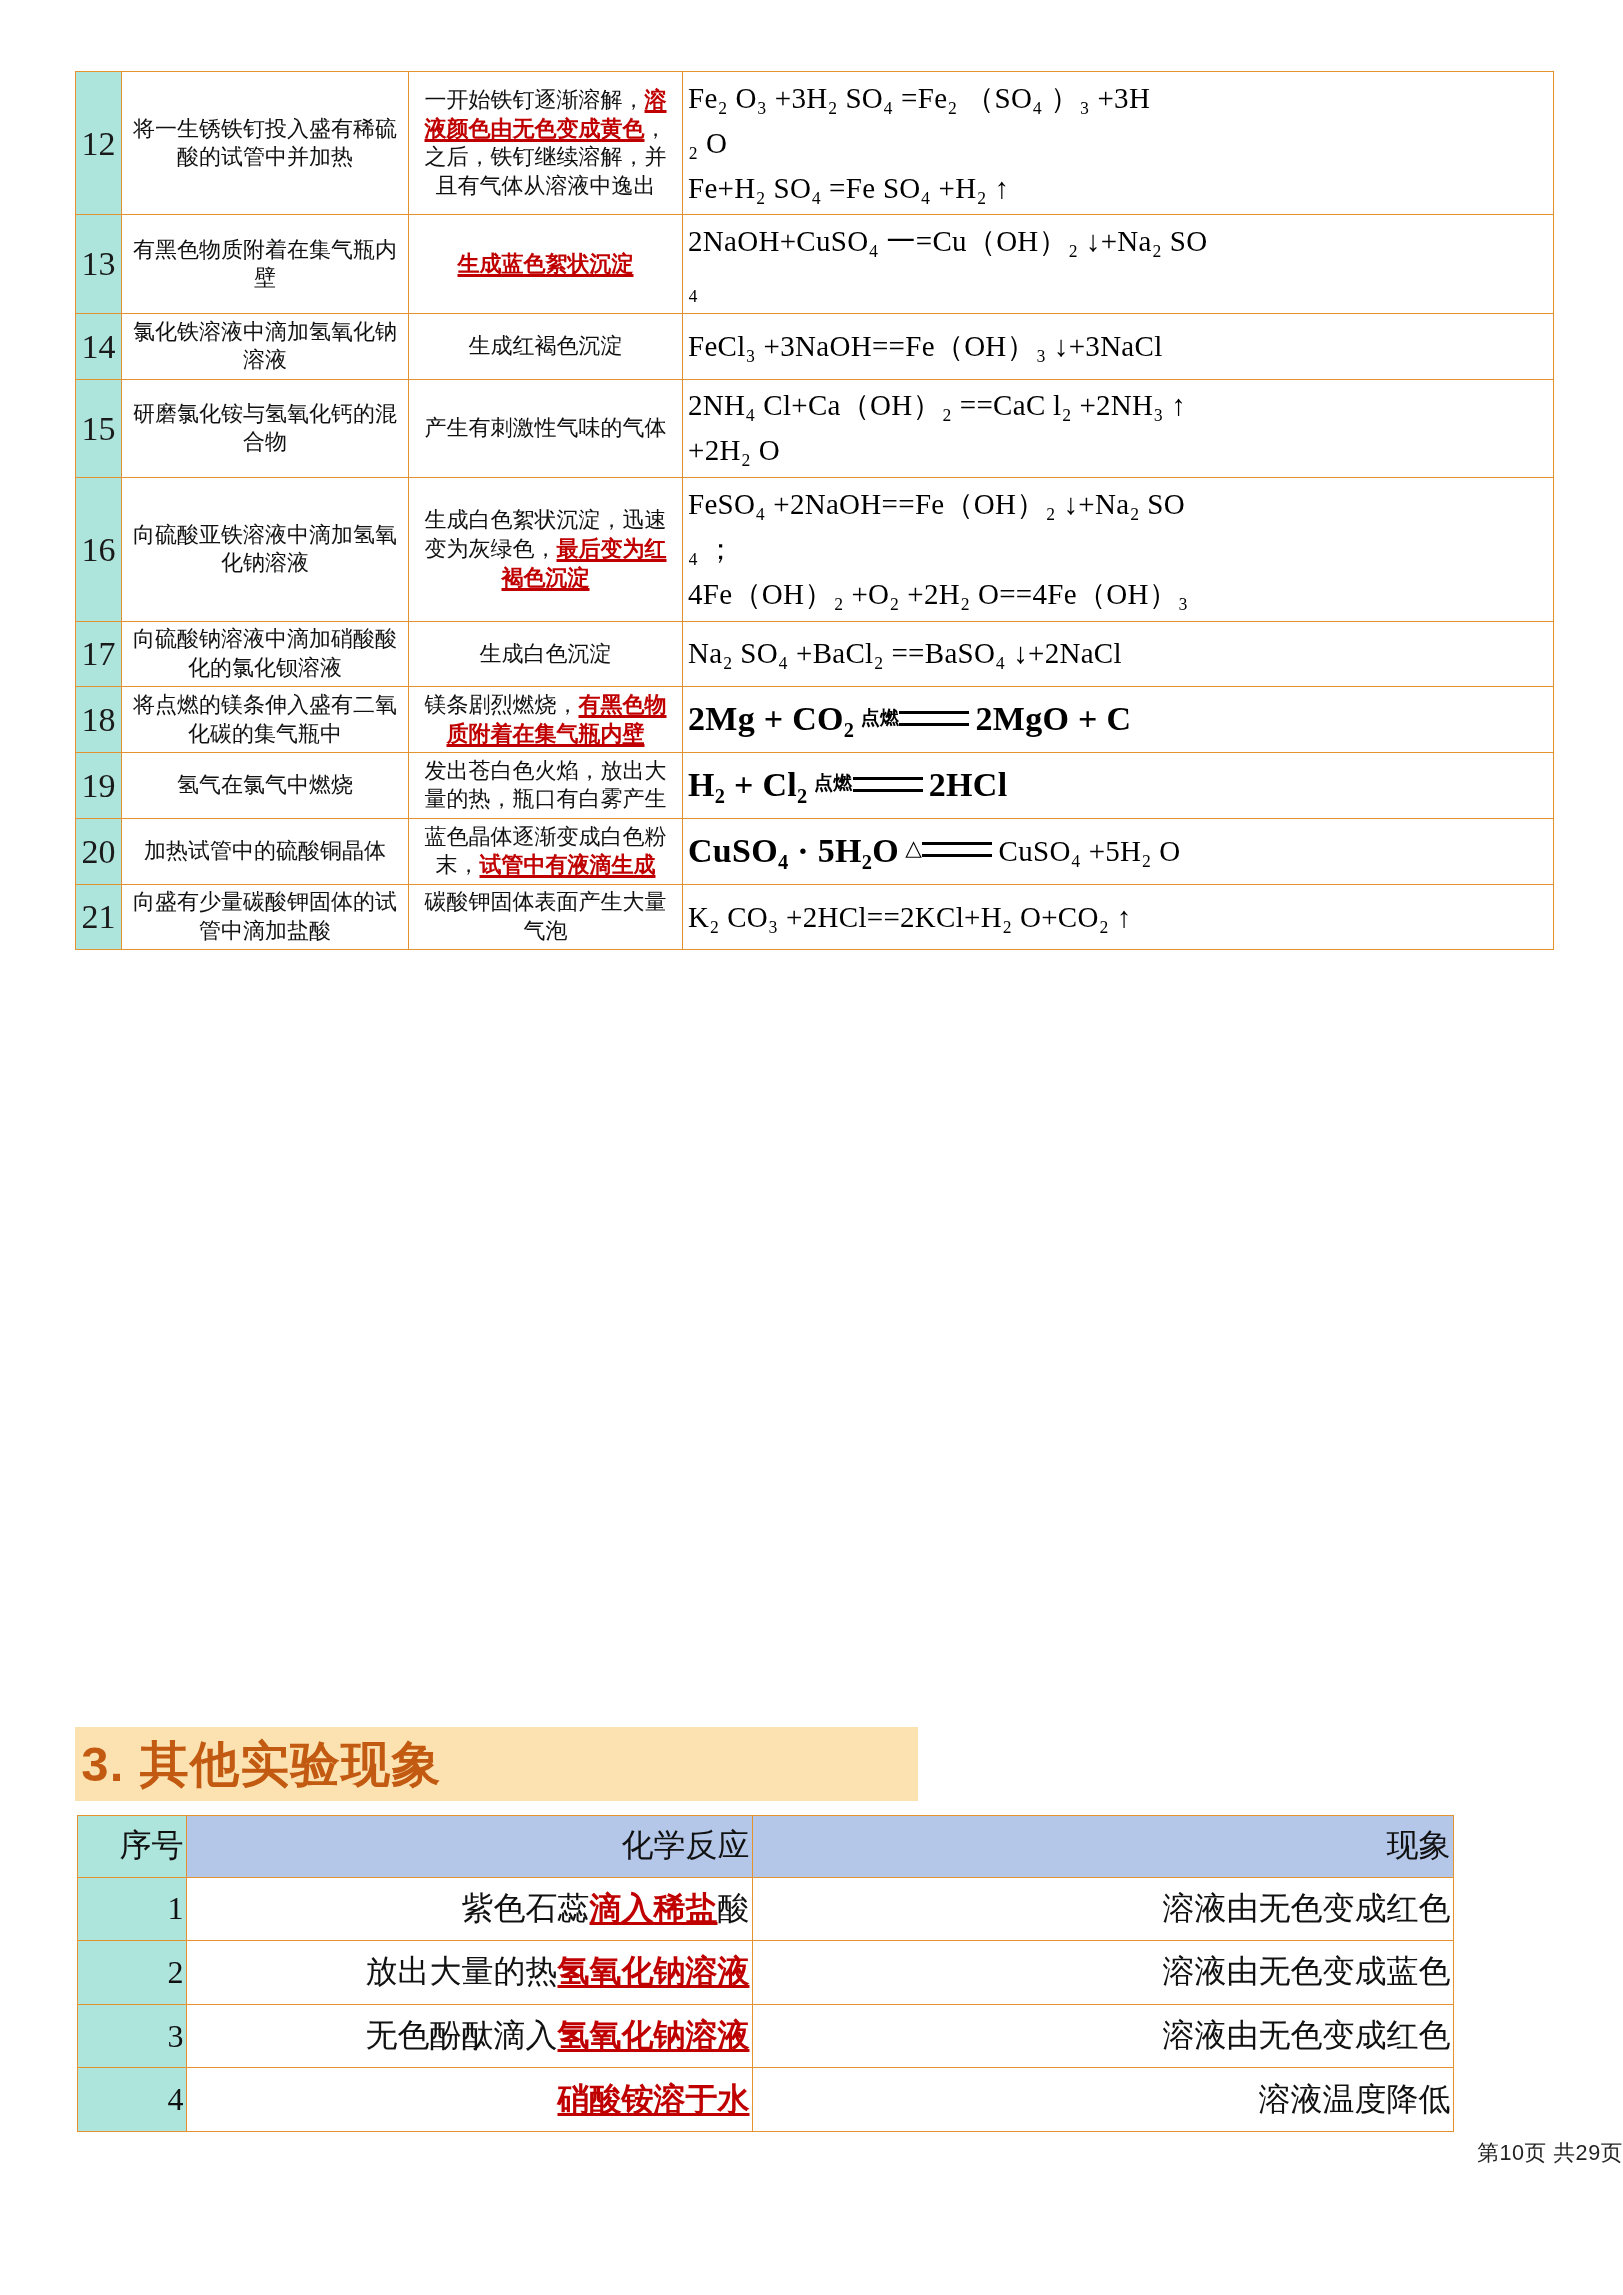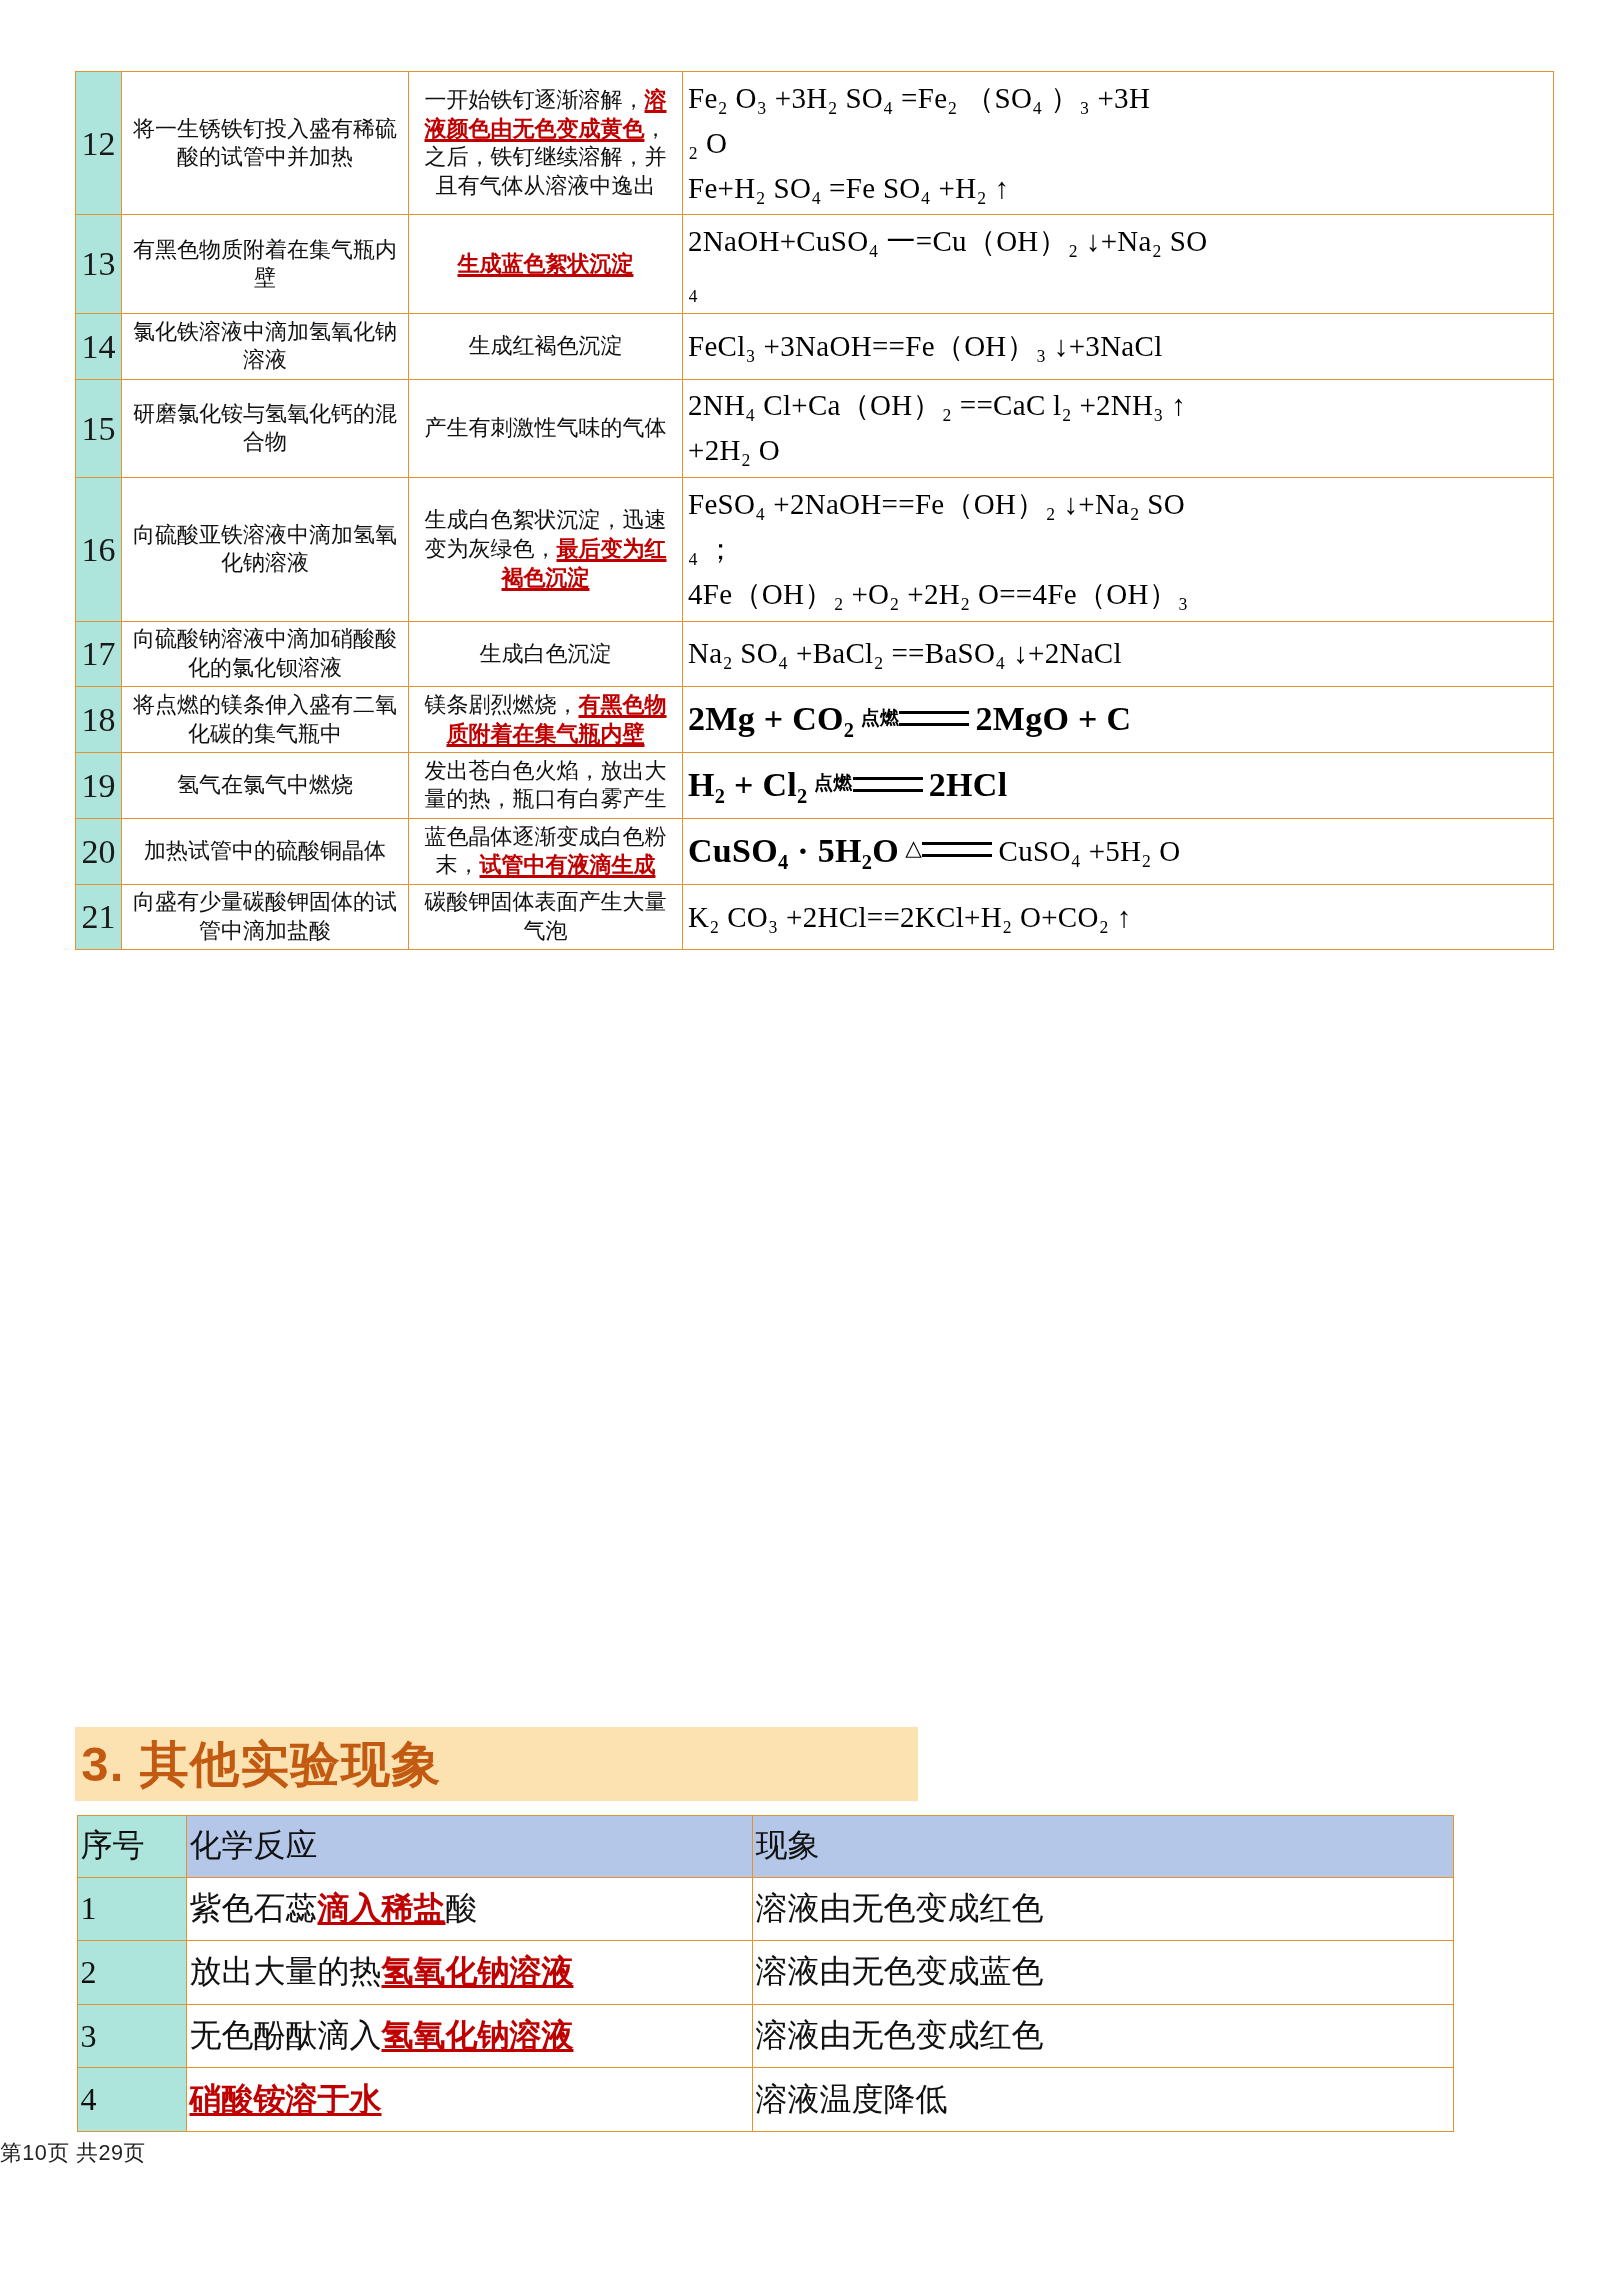--- a/index.html
+++ b/index.html
@@ -142,21 +142,21 @@
   .other-table {
     position: absolute;
     left: 77px;
     top: 1815px;
     width: 1376px;
     border-collapse: collapse;
     table-layout: fixed;
   }
   .other-table td, .other-table th {
     border: 1.9px solid #E3922F;
-    text-align: left;
+    text-align: right;
     vertical-align: middle;
     padding: 3.8px 2.5px;
     background: #ffffff;
     margin-left: 20px;
   }
   .o-col-idx  { width: 109px; }
   .o-col-rxn  { width: 566px; }
   .o-col-phen { width: 701px;}
   .other-table thead td {
     background: #B4C7E9;
@@ -175,21 +175,21 @@
   .other-table tbody td.ridx {
     background: #ADE4DC;
   }
 
   
   .footer {
     position: absolute;
     left: 0;
     top: 2138px;
     width: 1623px;
-    text-align: left;
+    text-align: right;
     font-family: "Liberation Sans", "DejaVu Sans", sans-serif;
     font-size: 21.6px;
     color: #222;
     letter-spacing: 0.6px;
   }
 </style>
 </head>
 <body>
 
 <div class="page">

